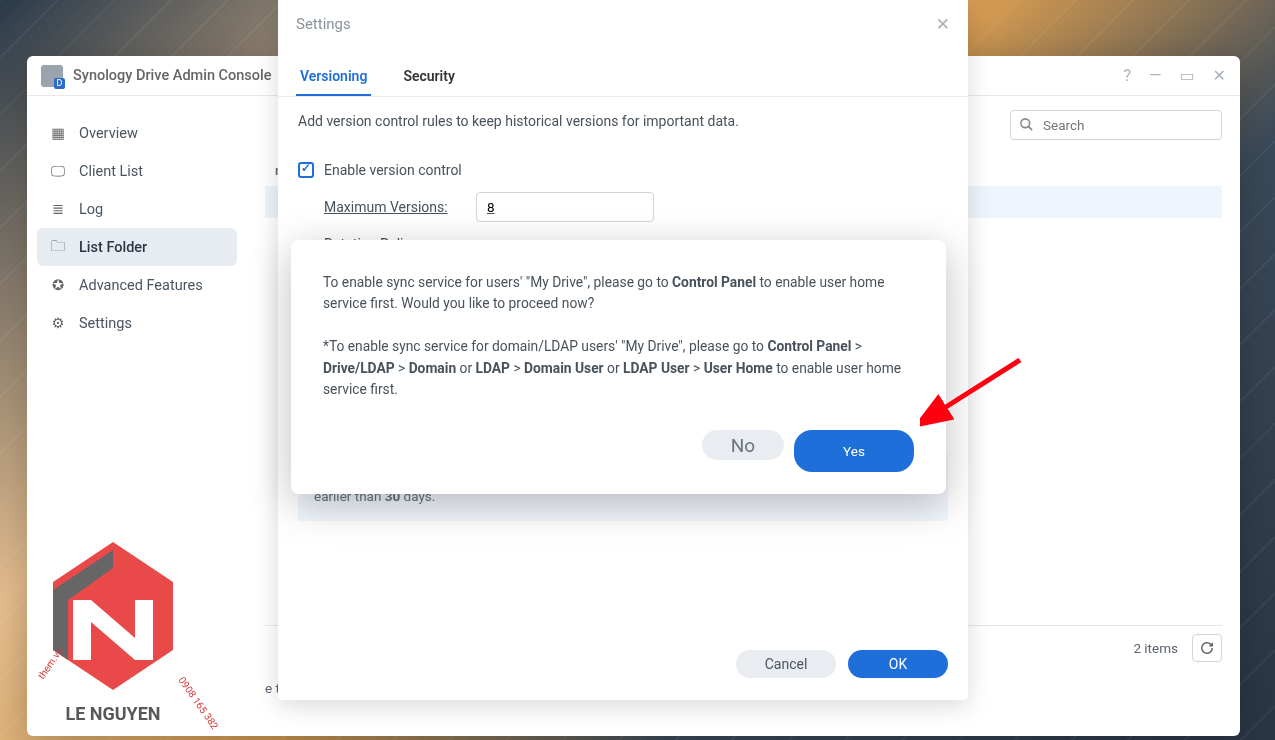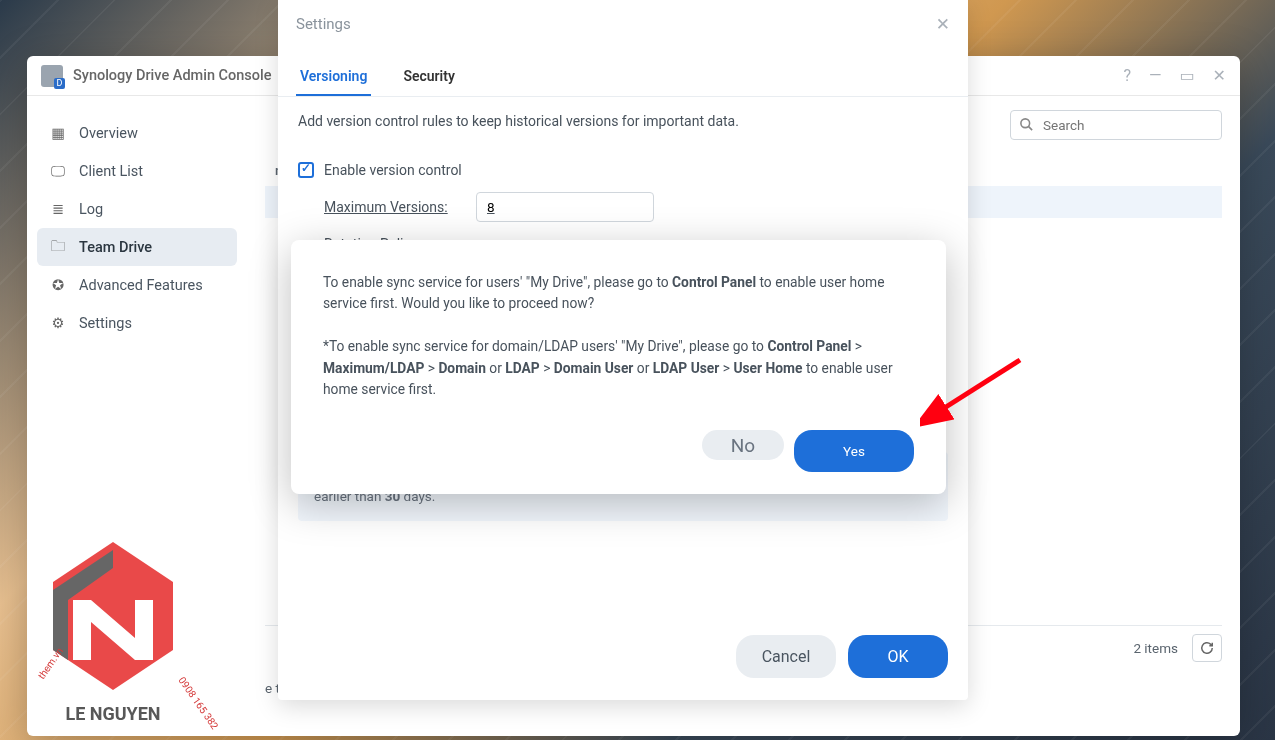--- a/index.html
+++ b/index.html
@@ -46,21 +46,21 @@
 .settings-body { padding: 16px 20px; color: #48525c; font-size: 14px; flex: 1; }
 .intro { margin-bottom: 33px; }
 .checkbox-row { display: flex; align-items: center; gap: 10px; margin-bottom: 14px; }
 .check { width: 16px; height: 16px; border: 2px solid #1e6fd9; border-radius: 3px; position: relative; }
 .check::after { content: "✓"; color: #1e6fd9; font-size: 12px; position: absolute; left: 1px; top: -3px; font-weight: bold; }
 .field-row { display: flex; align-items: center; margin-bottom: 14px; padding-left: 26px; gap: 22px; text-decoration: underline; }
 .field-label { width: 130px; }
 .num-input { width: 178px; height: 30px; border: 1px solid #d0d6dc; border-radius: 4px; padding: 0 10px; font-size: 13.5px; }
 .summary-box { margin-top: 200px; background: #f2f7fd; padding: 14px 16px; border-radius: 4px; color: #6a7480; font-size: 13.5px; line-height: 1.5; }
 .settings-footer { padding: 16px 20px 22px; display: flex; justify-content: flex-end; gap: 12px; }
-.btn { min-width: 100px; height: 43px; border-radius: 18px; border: none; font-size: 16px; cursor: pointer; }
+.btn { min-width: 100px; height: 28px; border-radius: 18px; border: none; font-size: 14px; cursor: pointer; }
 .btn-secondary { background: #e9edf1; color: #4a5560; }
 .btn-primary { background: #1e6fd9; color: #fff; }
 
 
 .confirm-dialog { position: absolute; left: 291px; top: 240px; width: 655px; background: #fff; border-radius: 8px; box-shadow: 0 10px 40px rgba(0,0,0,0.25); padding: 32px 32px 22px; font-size: 13.8px; color: #48525c; line-height: 1.55; }
 .confirm-footer { margin-top: 30px; display: flex; justify-content: flex-end; gap: 10px; }
 .btn-no { min-width: 82px; height: 30px; border-radius: 18px; border: none; background: #e9edf1; color: #6a7480; cursor: pointer; font-size: 19px;}
 .btn-yes { min-width: 120px; height: 42px; border-radius: 18px; border: none; background: #1e6fd9; color: #fff; cursor: pointer; font-size: 13.5px;}
 
 
@@ -93,21 +93,21 @@
       <div class="sidebar-item">
         <span class="sidebar-icon">🖵</span>
         <span>Client List</span>
       </div>
       <div class="sidebar-item">
         <span class="sidebar-icon">≣</span>
         <span>Log</span>
       </div>
       <div class="sidebar-item active">
         <span class="sidebar-icon">🗀</span>
-        <span>Team Drive</span>
+        <span>List Folder</span>
       </div>
       <div class="sidebar-item">
         <span class="sidebar-icon">✪</span>
         <span>Advanced Features</span>
       </div>
       <div class="sidebar-item">
         <span class="sidebar-icon">⚙</span>
         <span>Settings</span>
       </div>
     </div>
@@ -178,21 +178,21 @@
     <button class="btn btn-primary">OK</button>
   </div>
 </div>
 
 <div class="confirm-dialog">
   <p>
     <span>To enable sync service for users' "My Drive", please go to </span><b>Control Panel</b><span> to enable user home service first. Would you like to proceed now?</span>
   </p>
   <br>
   <p>
-    <span>*To enable sync service for domain/LDAP users' "My Drive", please go to </span><b>Control Panel</b><span> &gt; </span><b>Maximum/LDAP</b><span> &gt; </span><b>Domain</b><span> or </span><b>LDAP</b><span> &gt; </span><b>Domain User</b><span> or </span><b>LDAP User</b><span> &gt; </span><b>User Home</b><span> to enable user home service first.</span>
+    <span>*To enable sync service for domain/LDAP users' "My Drive", please go to </span><b>Control Panel</b><span> &gt; </span><b>Drive/LDAP</b><span> &gt; </span><b>Domain</b><span> or </span><b>LDAP</b><span> &gt; </span><b>Domain User</b><span> or </span><b>LDAP User</b><span> &gt; </span><b>User Home</b><span> to enable user home service first.</span>
   </p>
   <div class="confirm-footer">
     <button class="btn-no">No</button>
     <button class="btn-yes">Yes</button>
   </div>
 </div>
 
 <svg class="arrow-ann" width="120" height="90">
   <defs>
       <marker id="ah" markerWidth="10" markerHeight="10" refX="2" refY="3" orient="auto">

